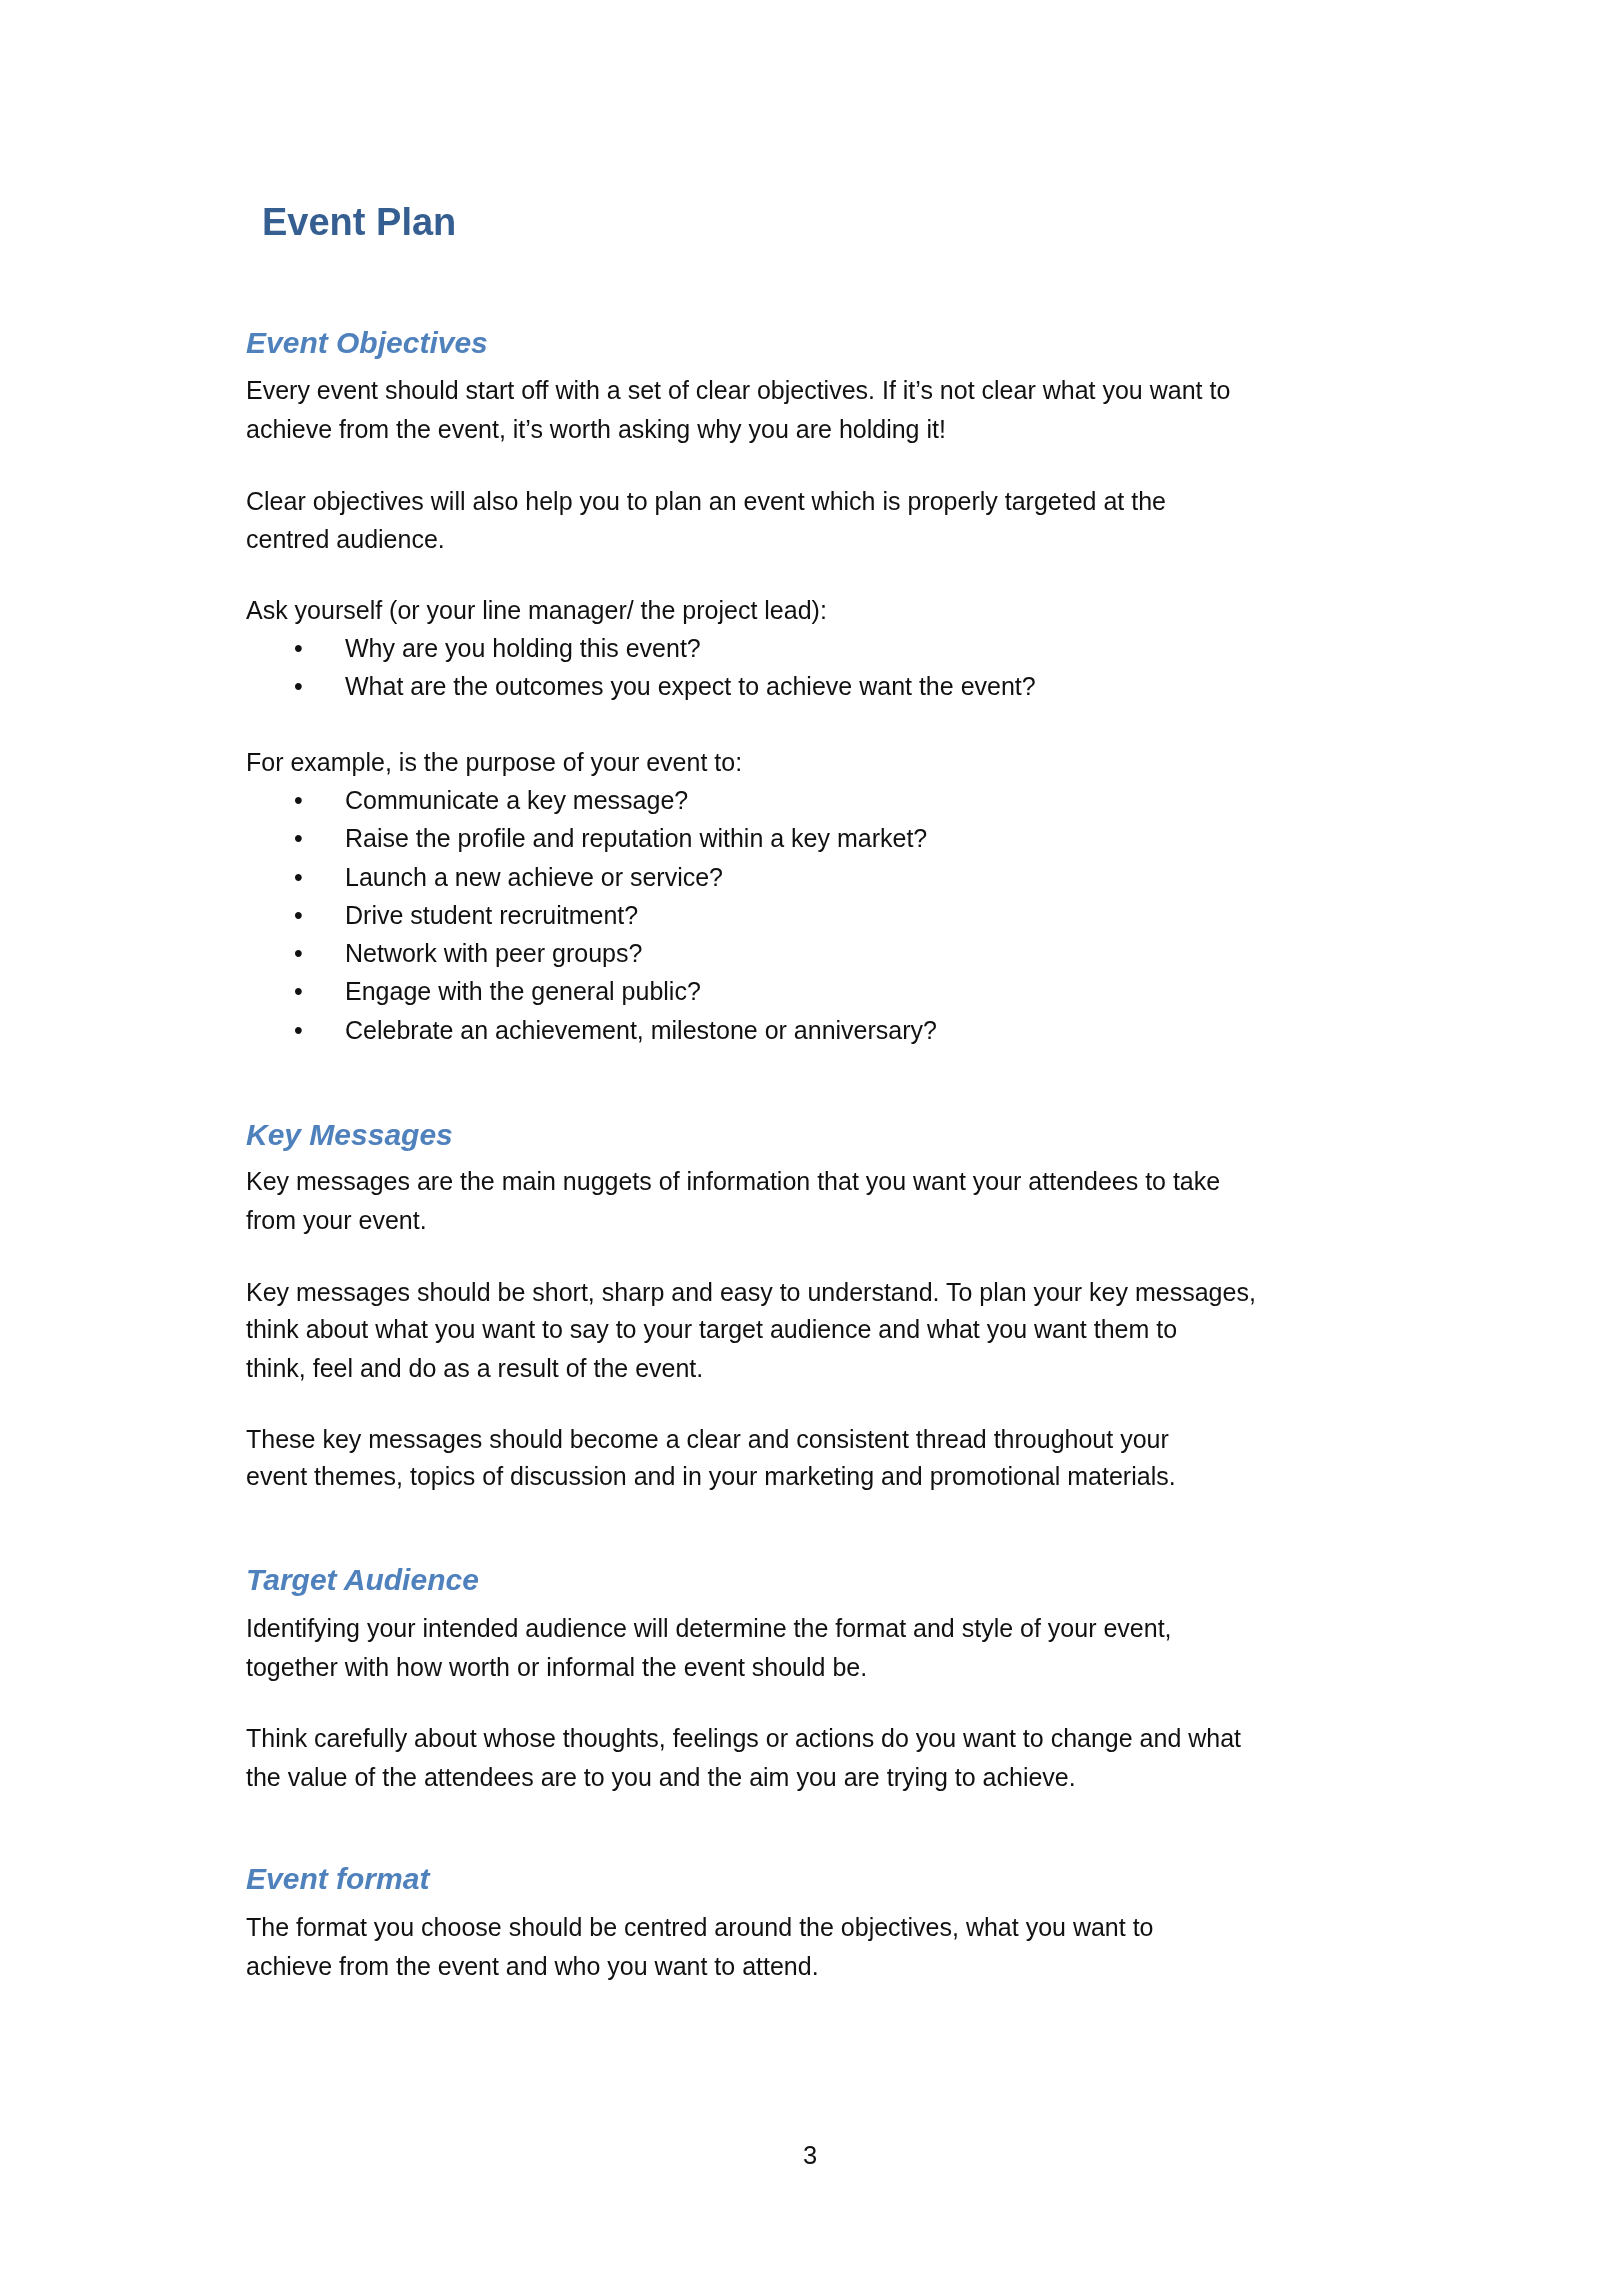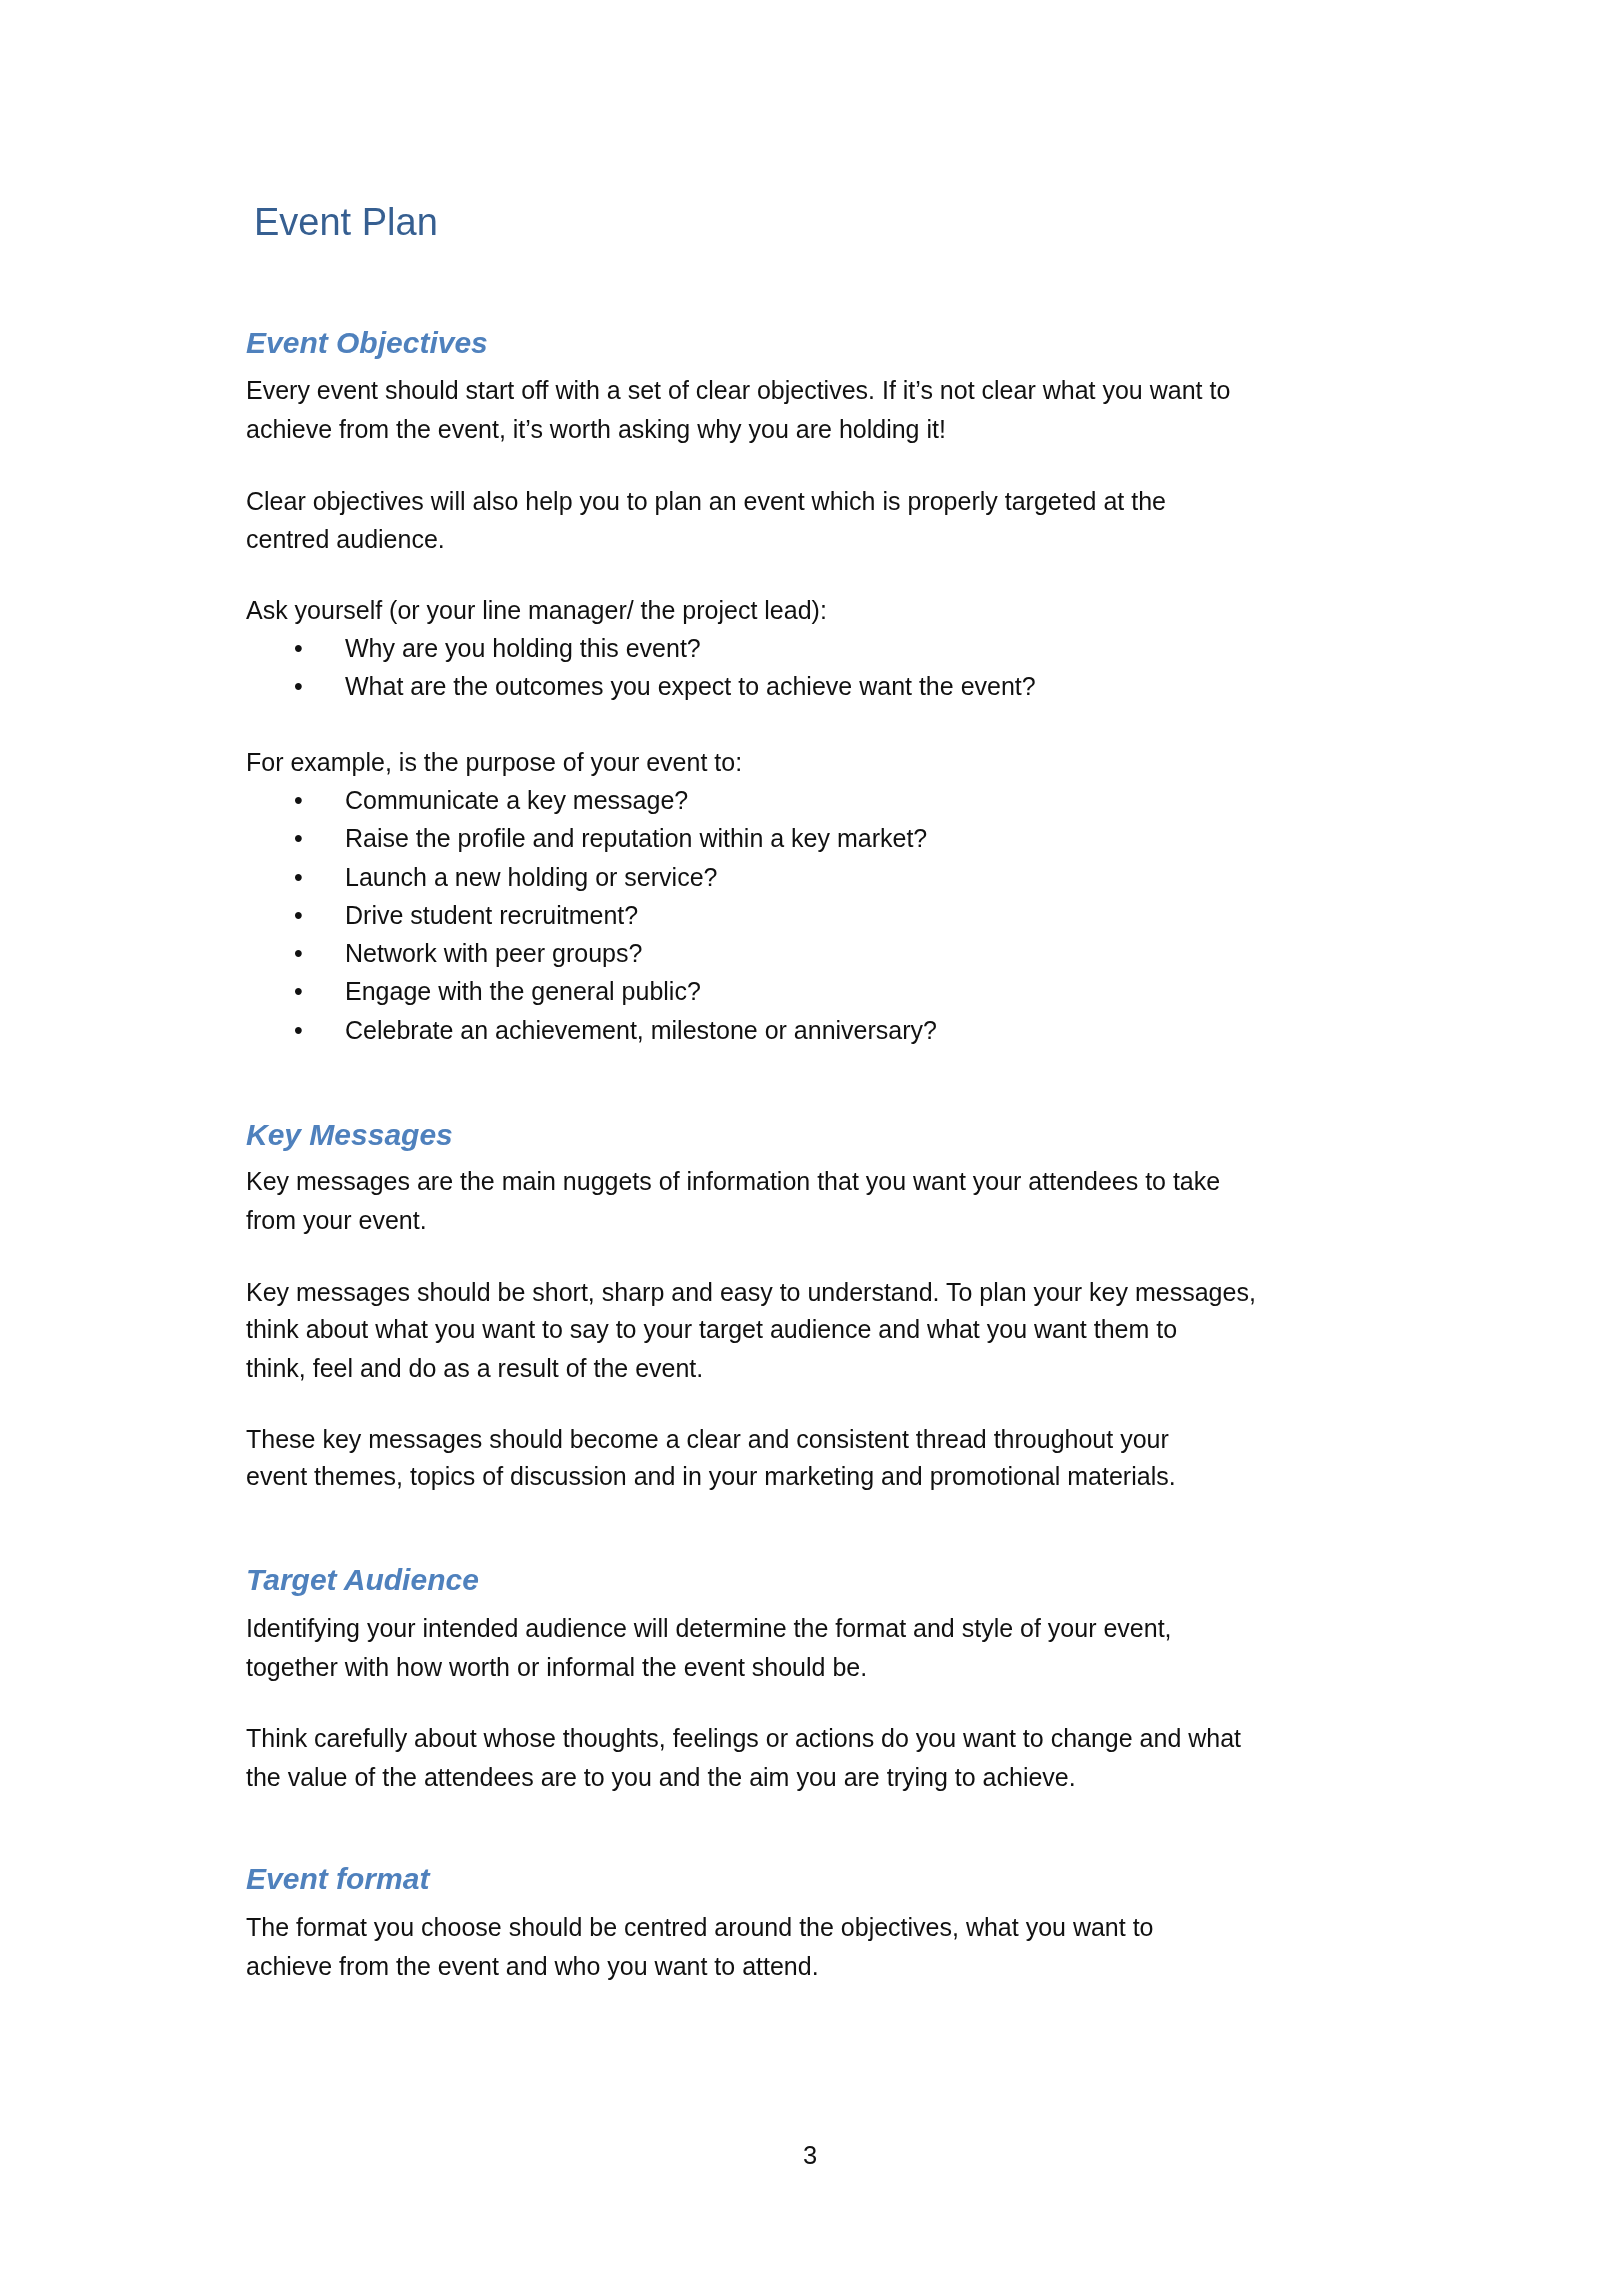--- a/index.html
+++ b/index.html
@@ -1,18 +1,18 @@
 <!DOCTYPE html>
 <html><head>
 <meta charset="utf-8">
 <style>
   html,body{margin:0;padding:0;background:#fff;}
   body{width:1620px;height:2293px;position:relative;overflow:hidden;font-family:"Liberation Sans",sans-serif;color:#111;}
   .abs{position:absolute;white-space:nowrap;}
-  .title{left:254px;top:201px;font-size:38px;font-weight:normal;color:#365f91;}
+  .title{left:262px;top:201px;font-size:38px;font-weight:bold;color:#365f91;}
   .h2{left:246px;font-size:30px;font-weight:bold;color:#4f81bd;font-style:italic;}
   .line{left:246px;font-size:25px;line-height:38px;}
   .bullet{left:294px;font-size:25px;line-height:38px;}
   .btext{left:345px;font-size:25px;line-height:38px;}
   .pagenum{left:0;width:1620px;text-align:center;top:2141px;font-size:25.5px;}
 </style>
 </head>
 <body>
 
 <div class="abs title">Event Plan</div>
@@ -28,21 +28,21 @@
 <div class="abs btext" style="top:629px">Why are you holding this event?</div>
 <div class="abs bullet" style="top:667px">•</div>
 <div class="abs btext" style="top:667px">What are the outcomes you expect to achieve want the event?</div>
 
 <div class="abs line" style="top:743px">For example, is the purpose of your event to:</div>
 <div class="abs bullet" style="top:781px">•</div>
 <div class="abs btext" style="top:781px">Communicate a key message?</div>
 <div class="abs bullet" style="top:819px">•</div>
 <div class="abs btext" style="top:819px">Raise the profile and reputation within a key market?</div>
 <div class="abs bullet" style="top:858px">•</div>
-<div class="abs btext" style="top:858px">Launch a new holding or service?</div>
+<div class="abs btext" style="top:858px">Launch a new achieve or service?</div>
 <div class="abs bullet" style="top:896px">•</div>
 <div class="abs btext" style="top:896px">Drive student recruitment?</div>
 <div class="abs bullet" style="top:934px">•</div>
 <div class="abs btext" style="top:934px">Network with peer groups?</div>
 <div class="abs bullet" style="top:972px">•</div>
 <div class="abs btext" style="top:972px">Engage with the general public?</div>
 <div class="abs bullet" style="top:1011px">•</div>
 <div class="abs btext" style="top:1011px">Celebrate an achievement, milestone or anniversary?</div>
 
 <div class="abs h2" style="top:1118px">Key Messages</div>

